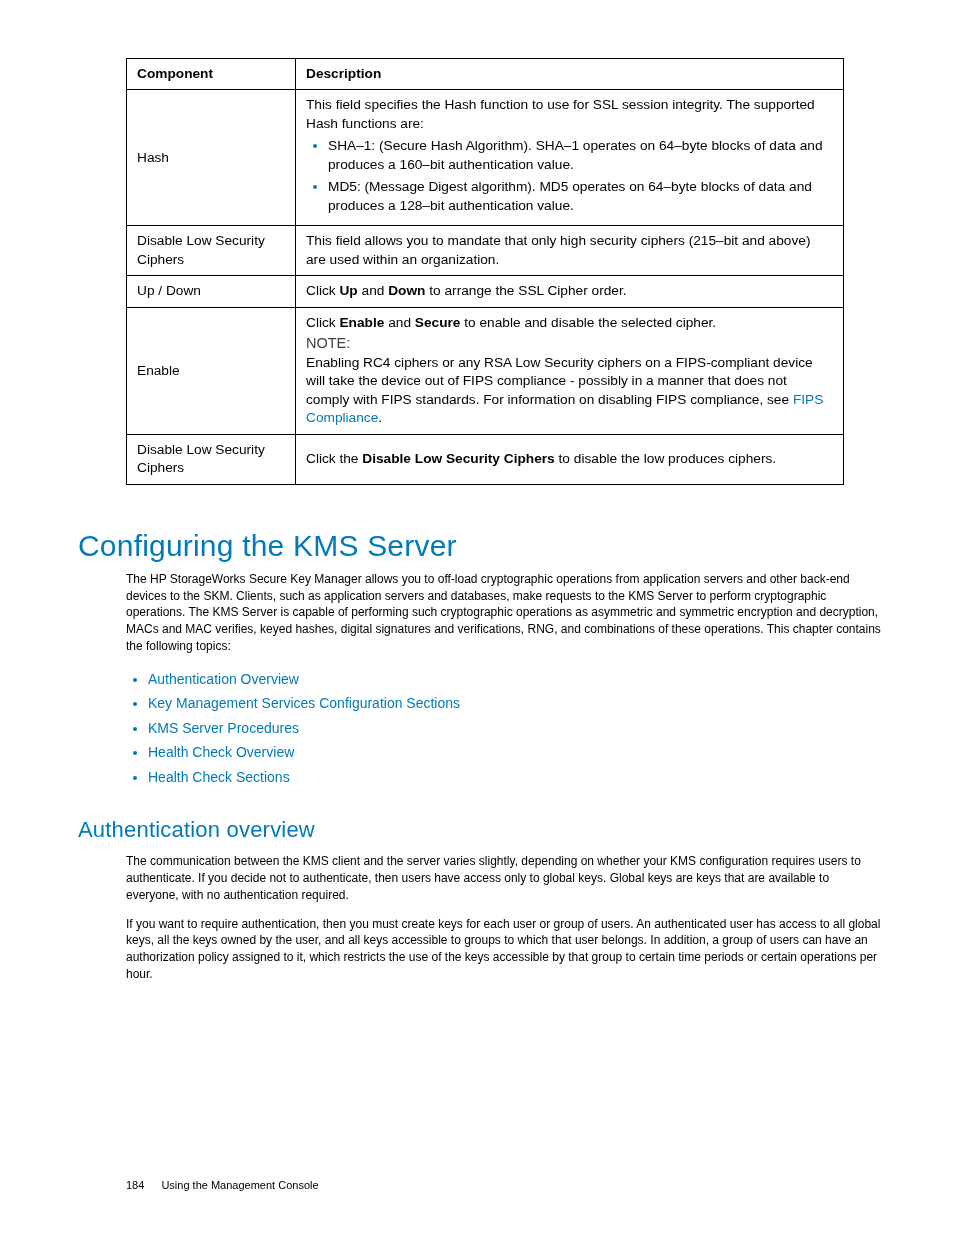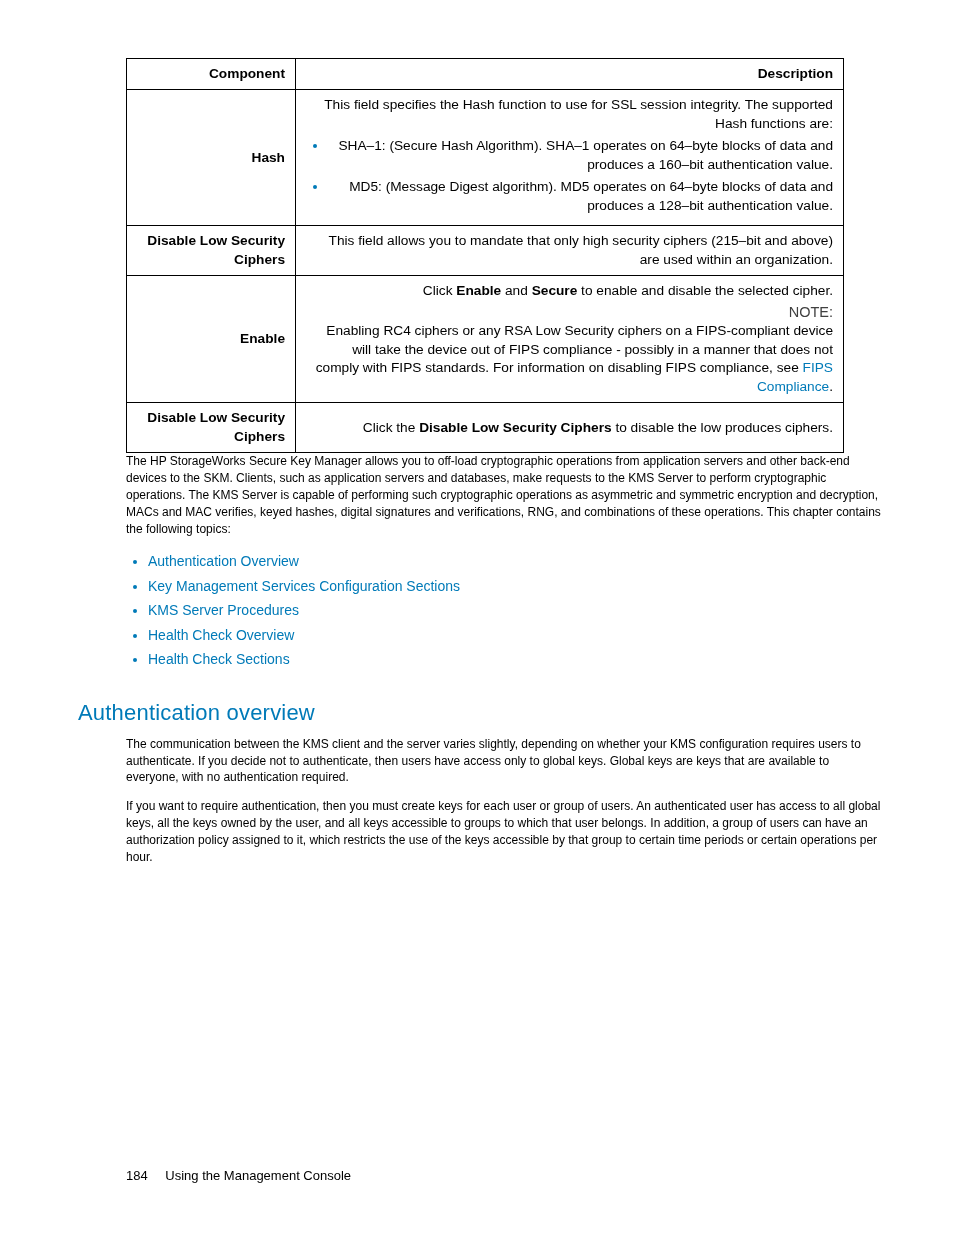--- a/index.html
+++ b/index.html
@@ -18,33 +18,33 @@
     min-height: 1235px;
   }
   table.component-table {
     border-collapse: collapse;
     width: 718px;
     margin-left: 48px;
     font-size: 13.7px;
   }
   table.component-table th, table.component-table td {
     border: 1px solid #000;
-    text-align: right;
+    text-align: left;
     vertical-align: top;
     padding: 6px 10px;
     line-height: 1.35;
   }
   table.component-table th {
     font-weight: 600;
     vertical-align: middle;
   }
   table.component-table td.col-comp {
     width: 148px;
     vertical-align: middle;
-    font-weight: 700;
+    font-weight: 400;
   }
   table.component-table td.col-desc {
     vertical-align: top;
   }
   
   
 
   ul.in-cell {
     margin: 4px 0 2px 0;
     padding-left: 22px;
@@ -94,23 +94,23 @@
   }
   h2.subsection-title {
     color: #007ab8;
     font-weight: 300;
     font-size: 22px;
     margin: 28px 0 10px 0;
     letter-spacing: 0.2px;
   }
   .footer {
     position: absolute;
-    bottom: 52px;
+    bottom: 44px;
     left: 126px;
-    font-size: 13px;
+    font-size: 11px;
   }
   .footer .pg {
     margin-right: 14px;
   }
   b { font-weight: 600; }
 </style>
 </head>
 <body>
 
 <div class="page">
@@ -131,36 +131,43 @@
             <li>SHA–1: (Secure Hash Algorithm). SHA–1 operates on 64–byte blocks of data and produces a 160–bit authentication value.</li>
             <li>MD5: (Message Digest algorithm). MD5 operates on 64–byte blocks of data and produces a 128–bit authentication value.</li>
           </ul>
         </td>
       </tr>
       <tr>
         <td class="col-comp">Disable Low Security Ciphers</td>
         <td class="col-desc">This field allows you to mandate that only high security ciphers (215–bit and above) are used within an organization.</td>
       </tr>
       <tr>
+        <td class="col-comp">Up / Down</td>
+        <td class="col-desc">
+          <span>Click </span><b>Up</b><span> and </span><b>Down</b><span> to arrange the SSL Cipher order.</span>
+        </td>
+      </tr>
+      <tr>
         <td class="col-comp">Enable</td>
         <td class="col-desc">
           <span>Click </span><b>Enable</b><span> and </span><b>Secure</b><span> to enable and disable the selected cipher.</span>
           <span class="note-label">NOTE:</span>
           <span>Enabling RC4 ciphers or any RSA Low Security ciphers on a FIPS-compliant device will take the device out of FIPS compliance - possibly in a manner that does not comply with FIPS standards. For information on disabling FIPS compliance, see </span><span class="link">FIPS Compliance</span><span>.</span>
         </td>
       </tr>
       <tr>
         <td class="col-comp">Disable Low Security Ciphers</td>
         <td class="col-desc" style="vertical-align:middle">
           <span>Click the </span><b>Disable Low Security Ciphers</b><span> to disable the low produces ciphers.</span>
         </td>
       </tr>
     </tbody>
   </table>
 
+  <h1 class="section-title">Configuring the KMS Server</h1>
   <p class="body-text">The HP StorageWorks Secure Key Manager allows you to off-load cryptographic operations from application servers and other back-end devices to the SKM. Clients, such as application servers and databases, make requests to the KMS Server to perform cryptographic operations. The KMS Server is capable of performing such cryptographic operations as asymmetric and symmetric encryption and decryption, MACs and MAC verifies, keyed hashes, digital signatures and verifications, RNG, and combinations of these operations. This chapter contains the following topics:</p>
   <ul class="topic-list">
     <li><span>Authentication Overview</span></li>
     <li><span>Key Management Services Configuration Sections</span></li>
     <li><span>KMS Server Procedures</span></li>
     <li><span>Health Check Overview</span></li>
     <li><span>Health Check Sections</span></li>
   </ul>
 
   <h2 class="subsection-title">Authentication overview</h2>

